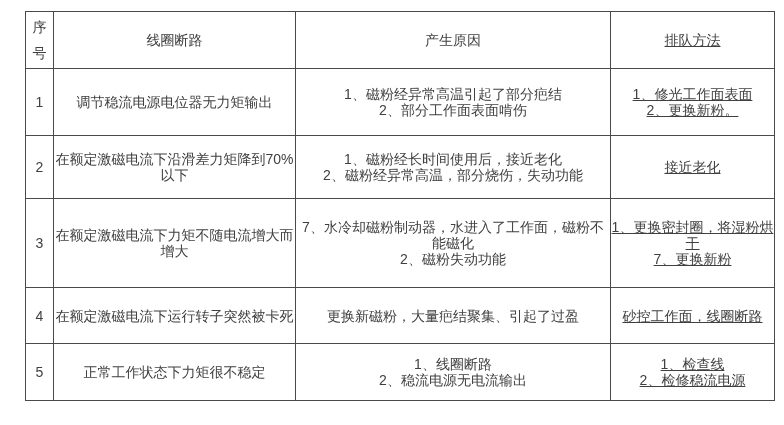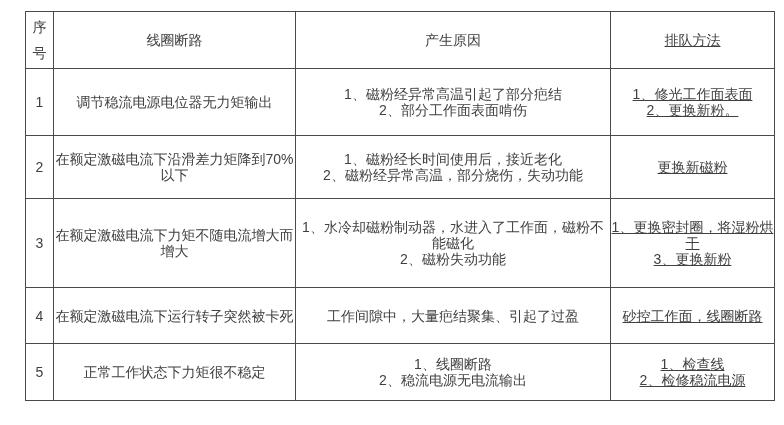--- a/index.html
+++ b/index.html
@@ -76,34 +76,34 @@
         <td class="c3">1、磁粉经异常高温引起了部分疤结
 2、部分工作面表面啃伤</td>
         <td class="c4">1、修光工作面表面
 2、更换新粉。</td>
       </tr>
       <tr class="r2">
         <td class="c1">2</td>
         <td class="c2">在额定激磁电流下沿滑差力矩降到70%以下</td>
         <td class="c3">1、磁粉经长时间使用后，接近老化
 2、磁粉经异常高温，部分烧伤，失动功能</td>
-        <td class="c4">更换新磁粉</td>
+        <td class="c4">接近老化</td>
       </tr>
       <tr class="r3">
         <td class="c1">3</td>
         <td class="c2">在额定激磁电流下力矩不随电流增大而增大</td>
-        <td class="c3">1、水冷却磁粉制动器，水进入了工作面，磁粉不能磁化
+        <td class="c3">7、水冷却磁粉制动器，水进入了工作面，磁粉不能磁化
 2、磁粉失动功能</td>
         <td class="c4">1、更换密封圈，将湿粉烘干
-3、更换新粉</td>
+7、更换新粉</td>
       </tr>
       <tr class="r4">
         <td class="c1">4</td>
         <td class="c2">在额定激磁电流下运行转子突然被卡死</td>
-        <td class="c3">工作间隙中，大量疤结聚集、引起了过盈</td>
+        <td class="c3">更换新磁粉，大量疤结聚集、引起了过盈</td>
         <td class="c4">砂控工作面，线圈断路</td>
       </tr>
       <tr class="r5">
         <td class="c1">5</td>
         <td class="c2">正常工作状态下力矩很不稳定</td>
         <td class="c3">1、线圈断路
 2、稳流电源无电流输出</td>
         <td class="c4">1、检查线
 2、检修稳流电源</td>
       </tr>

